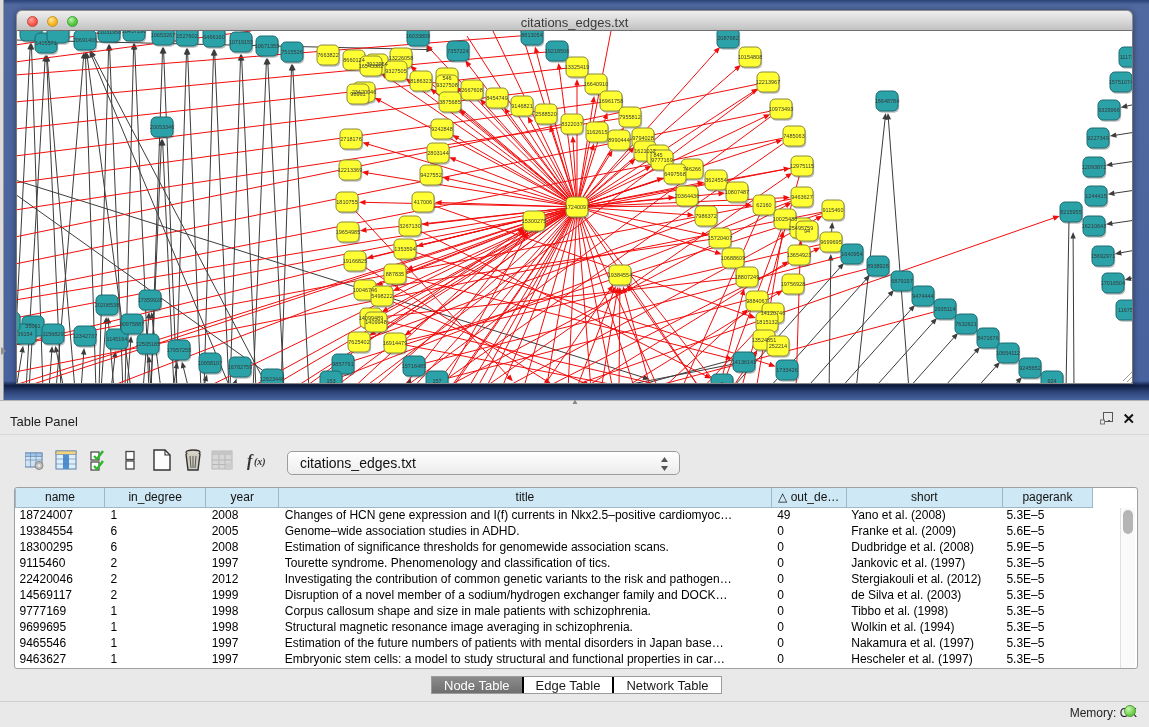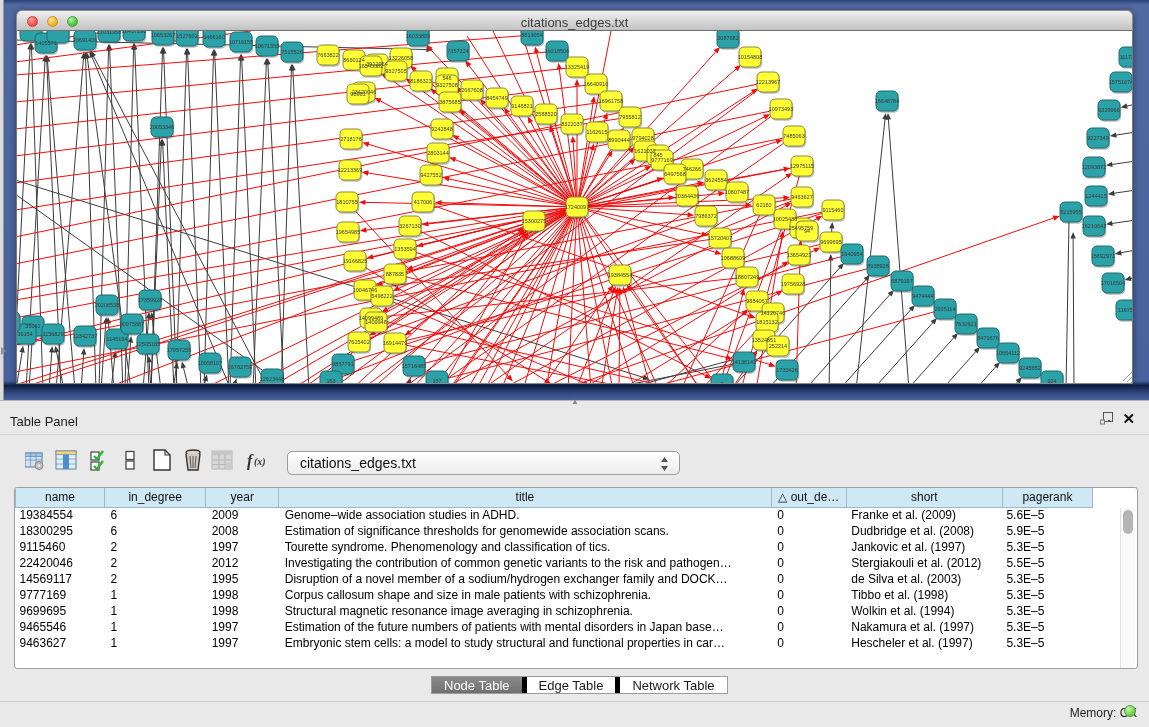--- a/index.html
+++ b/index.html
@@ -34,21 +34,21 @@
 .c1{width:89px}.c2{width:101px}.c3{width:73px}.c4{width:492px}.c5{width:75px}
 .c6{width:156px}.c7{width:90px}
 td.c2,td.c3,td.c4,td.c5{padding-left:6px}
 td.c6{padding-left:5px}td.c7{padding-left:4px}
 .vscroll{position:absolute;right:2px;top:20px;width:15px;height:160px;background:#fafafa;border-left:1px solid #e0e0e0}
 .thumb{position:absolute;left:2px;top:2px;width:10px;height:24px;background:#b5b5b5;border-radius:6px}
 .tabs{position:absolute;left:431px;top:275px;height:18px;display:flex;border:1px solid #9c9c9c;
 border-radius:0;overflow:hidden;background:#fff;font-size:13px}
 .tab{padding:0 12px;line-height:17px;color:#1a1a1a}
 .tab.sel{background:linear-gradient(180deg,#8c8c8c,#6f6f6f);color:#fff}
-.tab+.tab{border-left:5px solid #000000}
+.tab+.tab{border-left:2px solid #000000}
 .statusline{position:absolute;left:0;top:300px;width:100%;border-top:1px solid #cfcfcf}
 .mem{position:absolute;right:12px;top:305px;font-size:12px;color:#222}
 .memdot{position:absolute;right:13px;top:304px;width:12px;height:12px;border-radius:50%;
 background:radial-gradient(circle at 35% 30%,#c8f7b2,#6fd34a 60%,#4aa52e);border:1px solid #579e3e}
 </style></head><body>
 <div class="desktop"></div>
 <div class="graystrip"></div>
 <div style="position:absolute;left:1px;top:347px;width:0;height:0;border-top:4px solid transparent;border-bottom:4px solid transparent;border-left:5px solid #8f8f8f"></div>
 <div class="win">
   <div class="canvas">
@@ -953,24 +953,33 @@
       <tbody>
           <tr>
             <th class="c1">name</th>
             <th class="c2">in_degree</th>
             <th class="c3">year</th>
             <th class="c4">title</th>
             <th class="c5">△ out_de…</th>
             <th class="c6">short</th>
             <th class="c7">pagerank</th>
           </tr>
+      <tr>
+            <td class="c1">18724007</td>
+            <td class="c2">1</td>
+            <td class="c3">2008</td>
+            <td class="c4">Changes of HCN gene expression and I(f) currents in Nkx2.5–positive cardiomyoc…</td>
+            <td class="c5">49</td>
+            <td class="c6">Yano et al. (2008)</td>
+            <td class="c7">5.3E–5</td>
+          </tr>
           <tr>
             <td class="c1">19384554</td>
             <td class="c2">6</td>
-            <td class="c3">2009</td>
+            <td class="c3">2005</td>
             <td class="c4">Genome–wide association studies in ADHD.</td>
             <td class="c5">0</td>
             <td class="c6">Franke et al. (2009)</td>
             <td class="c7">5.6E–5</td>
           </tr>
           <tr>
             <td class="c1">18300295</td>
             <td class="c2">6</td>
             <td class="c3">2008</td>
             <td class="c4">Estimation of significance thresholds for genomewide association scans.</td>
@@ -992,21 +1001,21 @@
             <td class="c2">2</td>
             <td class="c3">2012</td>
             <td class="c4">Investigating the contribution of common genetic variants to the risk and pathogen…</td>
             <td class="c5">0</td>
             <td class="c6">Stergiakouli et al. (2012)</td>
             <td class="c7">5.5E–5</td>
           </tr>
           <tr>
             <td class="c1">14569117</td>
             <td class="c2">2</td>
-            <td class="c3">1995</td>
+            <td class="c3">1999</td>
             <td class="c4">Disruption of a novel member of a sodium/hydrogen exchanger family and DOCK…</td>
             <td class="c5">0</td>
             <td class="c6">de Silva et al. (2003)</td>
             <td class="c7">5.3E–5</td>
           </tr>
           <tr>
             <td class="c1">9777169</td>
             <td class="c2">1</td>
             <td class="c3">1998</td>
             <td class="c4">Corpus callosum shape and size in male patients with schizophrenia.</td>

